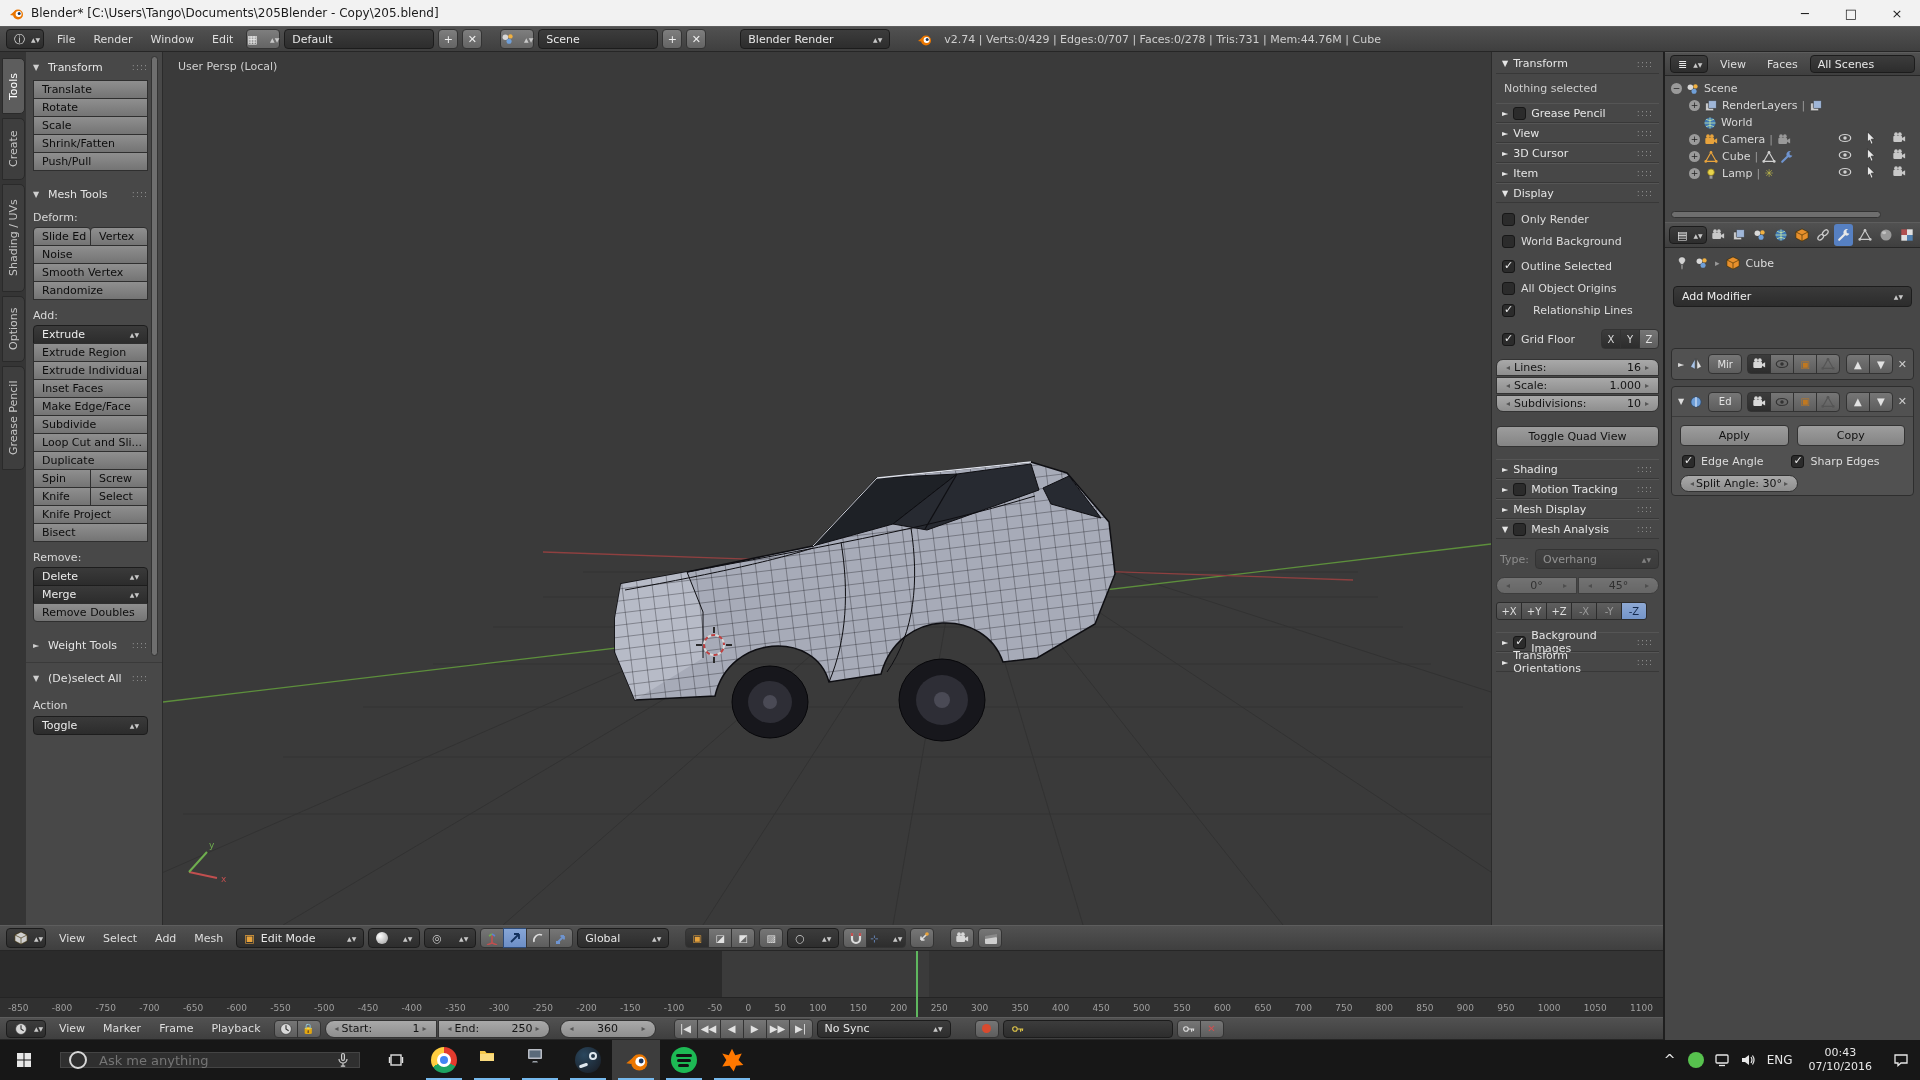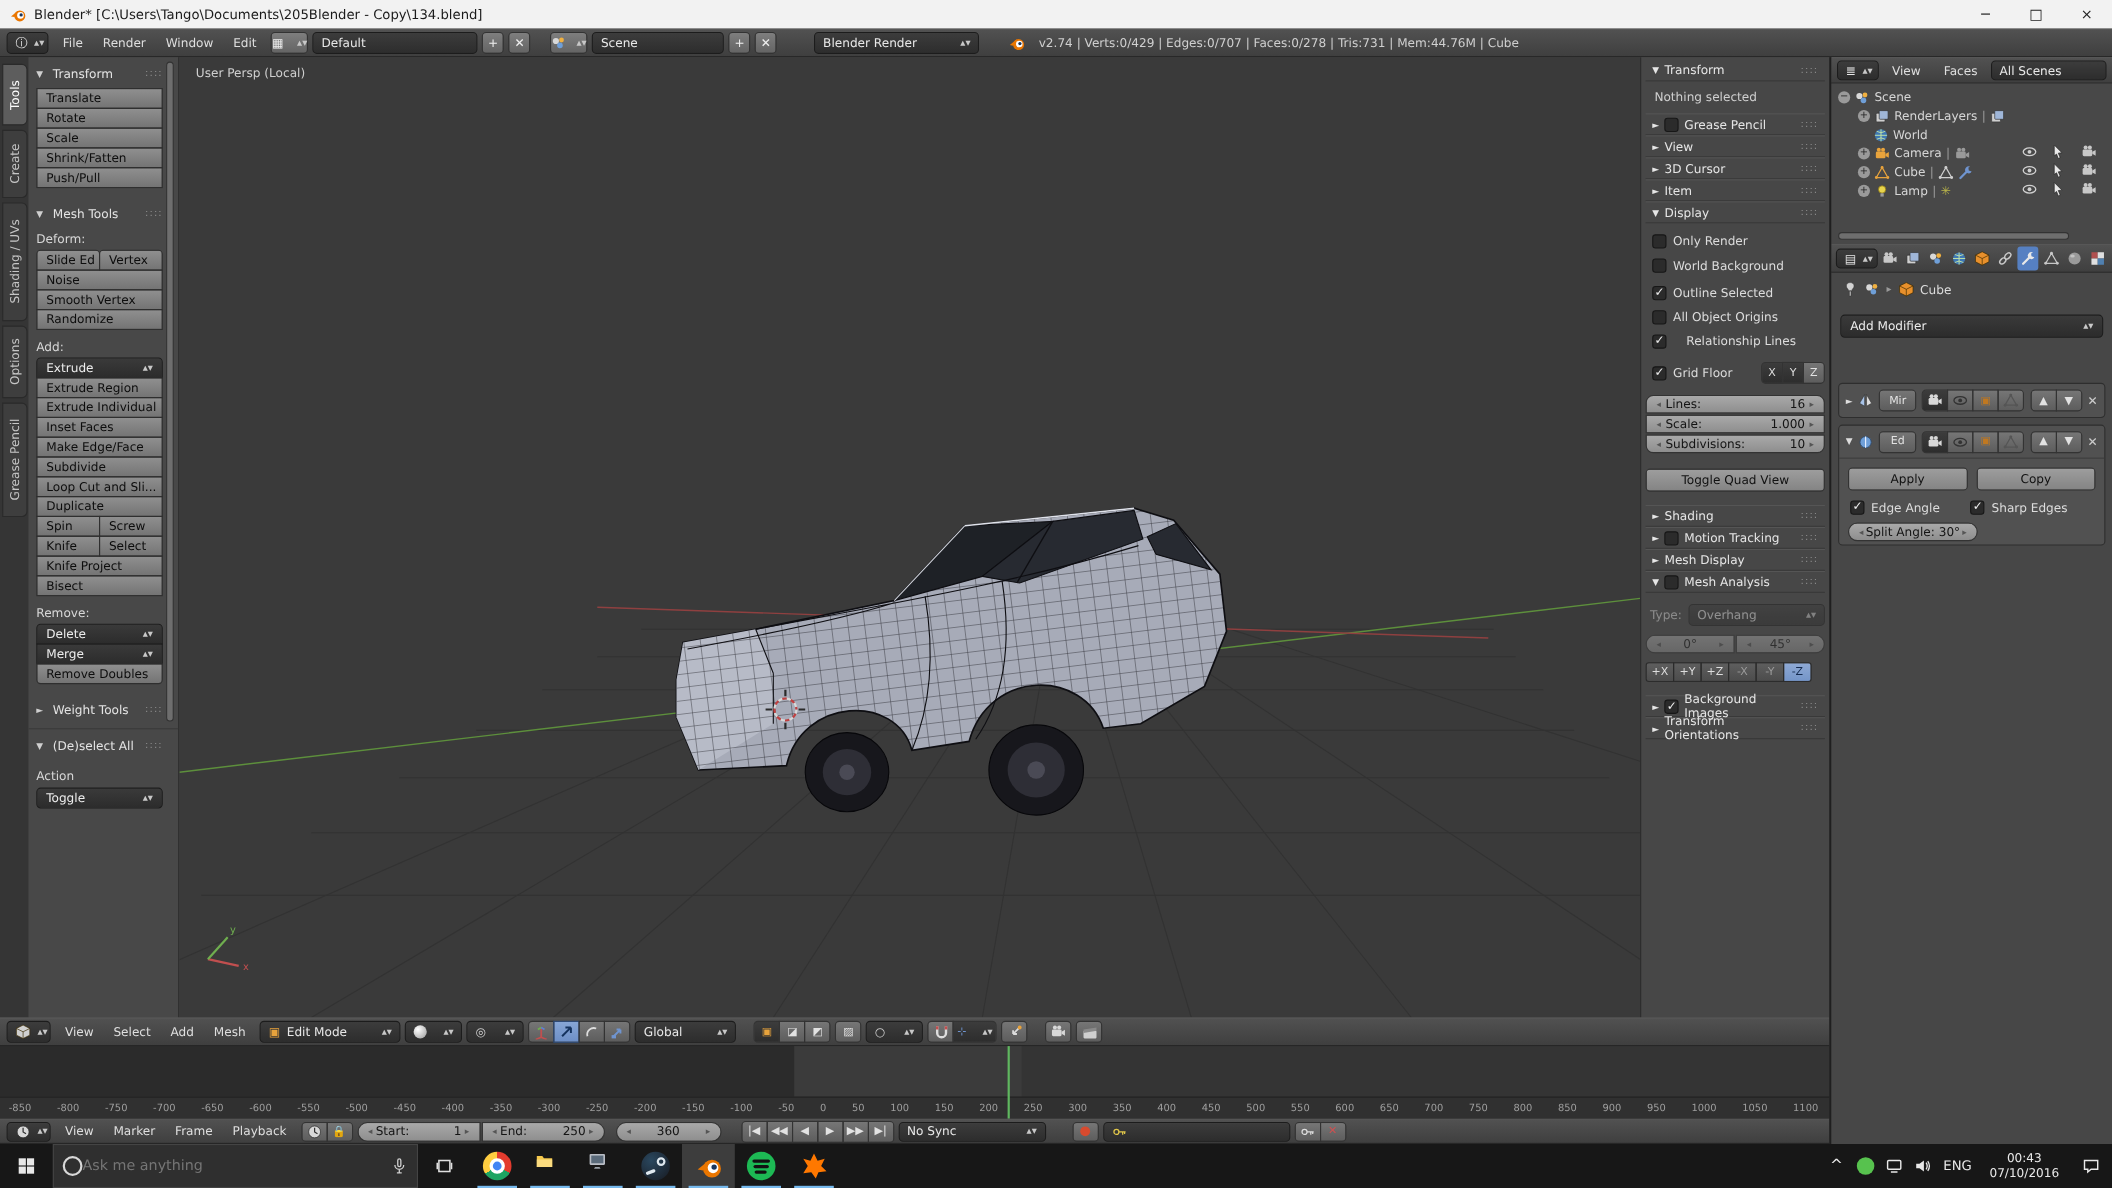--- a/index.html
+++ b/index.html
@@ -161,21 +161,21 @@
       </symbol>
   </defs>
 </svg>
 
 <div class="app">
 
   <div class="abs titlebar">
     <svg class="ic16">
         <use href="#sy-blogo"></use>
       </svg>
-    <span style="margin-left:7px">Blender* [C:\Users\Tango\Documents\205Blender - Copy\134.blend]</span>
+    <span style="margin-left:7px">Blender* [C:\Users\Tango\Documents\205Blender - Copy\205.blend]</span>
     <span style="margin-left:auto;display:flex">
       <span class="wbtn">─</span>
       <span class="wbtn">□</span>
       <span class="wbtn">×</span>
     </span>
   </div>
 
   <div class="abs hdr flex" style="left:0;top:26px;width:1920px;height:26px;padding:0 6px;gap:4px">
     <span class="ddrop" style="width:38px">ⓘ<span class="spn">▲▼</span></span>
     <span class="flex">
@@ -1009,21 +1009,21 @@
 
   <div class="abs taskbar">
     <div class="tslot">
       <svg class="ic16">
           <rect x="1" y="1" width="6.5" height="6.5" fill="#e8e8e8"></rect>
           <rect x="8.5" y="1" width="6.5" height="6.5" fill="#e8e8e8"></rect>
           <rect x="1" y="8.5" width="6.5" height="6.5" fill="#e8e8e8"></rect>
           <rect x="8.5" y="8.5" width="6.5" height="6.5" fill="#e8e8e8"></rect>
         </svg>
     </div>
-    <div class="flex" style="width:332px;background:#2f2f2f;border:1px solid #444;margin:0;padding:0 8px;gap:0">
+    <div class="flex" style="width:300px;background:#2f2f2f;border:1px solid #444;margin:12px;padding:0 8px;gap:12px">
       <span style="width:18px;height:18px;border-radius:50%;border:2px solid #d8d8d8;flex:none"></span>
       <input class="cortana-input" style="flex: 1 1 0%; background: transparent; border: none; outline: none; color: rgb(187, 187, 187); font-size: 13px;" placeholder="Ask me anything">
       <svg class="ic16">
           <use href="#sy-mic"></use>
         </svg>
     </div>
     <div class="tslot">
       <svg class="ic16">
           <rect x="3" y="3" width="10" height="10" fill="none" stroke="#e0e0e0" stroke-width="1.4"></rect>
           <path d="M1.5 5 V11 M14.5 5 V11" stroke="#e0e0e0" stroke-width="1.4"></path>

